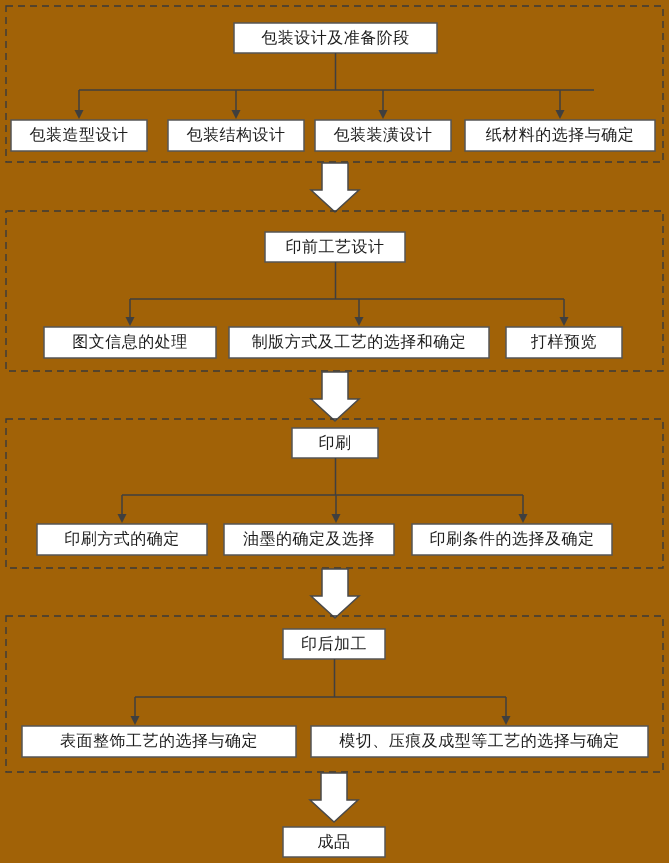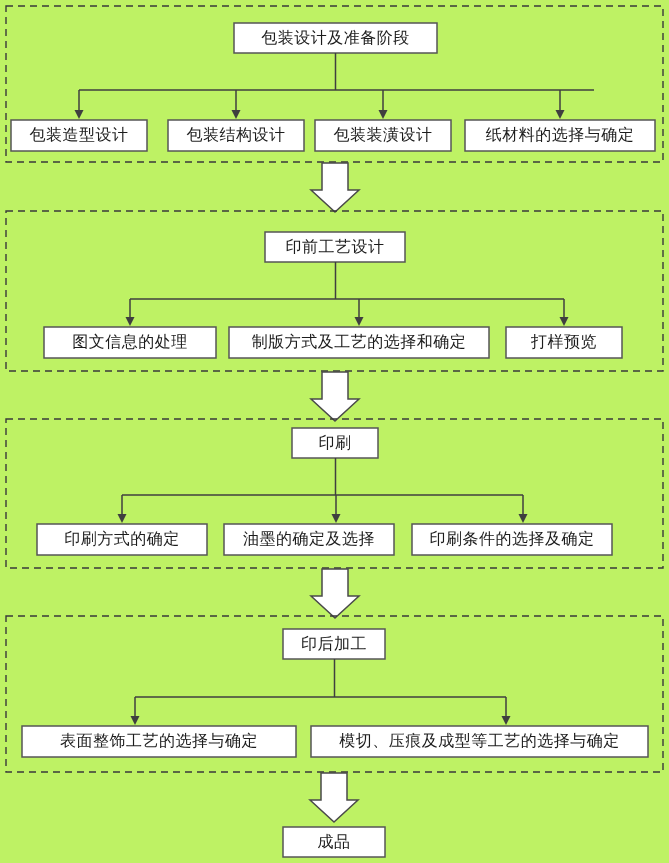--- a/index.html
+++ b/index.html
@@ -10,21 +10,21 @@
   body {
     width: 669px;
     height: 863px;
     font-family: "Liberation Serif", "DejaVu Serif", serif;
     overflow: hidden;
   }
   #flowchart-root {
     position: relative;
     width: 669px;
     height: 863px;
-    background: #bef264;
+    background: #a16207;
   }
   svg.diagram {
     position: absolute;
     top: 0;
     left: 0;
     width: 669px;
     height: 863px;
     display: block;
   }
   .group-frame {

